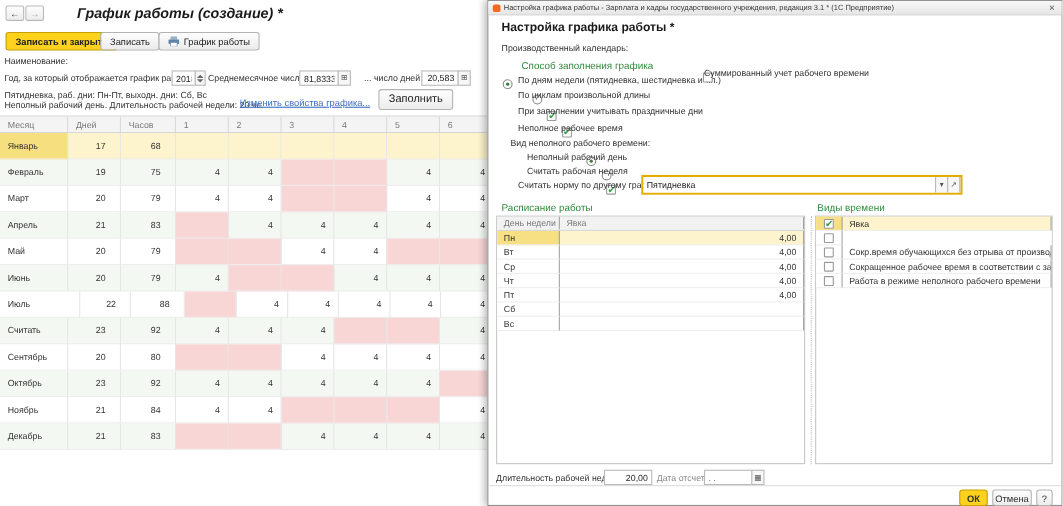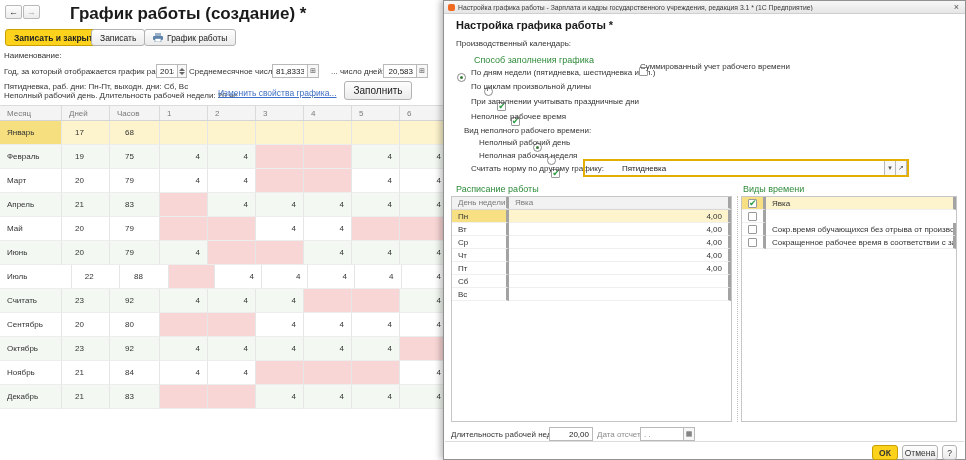--- a/index.html
+++ b/index.html
@@ -8,21 +8,21 @@
     position:relative; overflow:hidden; background:#fff;
     font-family:"Liberation Sans", sans-serif; color:#333;
   }
   .abs { position:absolute; }
 
   
   #left-panel { left:0; top:0; width:444px; height:460px; background:#fff; overflow:hidden; }
   .navbtn { width:17px; height:14px; border:1px solid #b9b9b9; border-radius:2px;
     background:linear-gradient(#fdfdfd,#ececec); font-size:9px; line-height:12px; text-align:center; }
   .navbtn.dis { color:#aaa; }
-  #lp-title { left:70px; top:4px; font-size:17px; font-weight:bold; color:#1a1a1a; }
+  #lp-title { left:70px; top:4px; font-size:13px; font-weight:bold; color:#1a1a1a;font-style:italic; }
   .btn { height:17px; border:1px solid #b3b3b3; border-radius:3px; background:linear-gradient(#fefefe,#ebebeb);
     font-size:8.5px; color:#222; display:inline-flex; align-items:center; padding:0 8px; gap:4px;
     font-family:"Liberation Sans", sans-serif; }
   .btn.yellow { background:#fcd21c; border-color:#c79f00; font-weight:bold; }
   .lbl { font-size:8px; color:#333; white-space:nowrap; }
   .lbl.gray { color:#8a8a8a; }
   .fld { border:1px solid #b9b9b9; background:#fff; font-size:8px; padding:0 3px; height:14px;
     font-family:"Liberation Sans", sans-serif; color:#222; }
   .fld.num { text-align:right; }
   .mini { width:12px; height:14px; border:1px solid #b9b9b9; background:#f7f7f7; font-size:7px;
@@ -37,21 +37,21 @@
   
   #month-table { left:0; top:105px; width:449px; }
   .mhead { display:flex; height:16px; background:#f4f4f4; border-top:1px solid #dcdcdc; border-bottom:1px solid #d5d5d5; }
   .mhead .c { color:#7a7a7a; }
   .mrow { display:flex; height:24px; background:#fff; }
   .mrow.alt { background:#f3f9f2; }
   .mrow.sel { background:#fdf4cd; }
   .c { height:100%; border-right:1px solid #e6e6e6; border-bottom:1px solid #ededed; font-size:8px;
     display:flex; align-items:center; padding:0 7px; white-space:nowrap; overflow:hidden; }
   .mhead .c { border-right:1px solid #dadada; border-bottom:none; }
-  .c.right { justify-content:flex-end; padding-right:25px; }
+  .c.right { justify-content:flex-end; padding-right:13px; }
   .c.day { justify-content:flex-end; padding-right:7px; }
   .c.hol { background:#f9d6d6; }
   .c.jan { background:#fdf4cd; }
   .c.mcsel { background:#f6df7e; }
 
   
   #dialog { left:443px; top:0; width:523px; height:460px; background:#fff; border:1px solid #919191;
     box-shadow:-3px 0 6px rgba(0,0,0,.25); }
   #dlg-titlebar { left:0; top:0; right:0; height:13px; background:linear-gradient(#f7f7f7,#e6e6e6);
     border-bottom:1px solid #cfcfcf; display:flex; align-items:center; padding:0 4px; gap:3px; }
@@ -66,21 +66,21 @@
   .cb.on::after { content:"\2714"; position:absolute; left:0; top:-2px; font-size:9px; color:#2f9e44; }
   .ylw-wrap { border:2px solid #e3ae00; display:inline-flex; height:18px; align-items:stretch; }
   .ylw-wrap .fld { border:none; height:100%; }
   .ylw-wrap .mini { height:100%; border-top:none; border-bottom:none; }
 
   .stable { border:1px solid #c6c6c6; background:#fff; }
   .shead { display:flex; height:13px; background:#f2f2f2; border-bottom:1px solid #d8d8d8; }
   .shead .sc { color:#7a7a7a; }
   .srow { display:flex; height:13px; background:#fff; }
   .srow.sel { background:#fdf4cd; }
-  .sc { font-size:8px; display:flex; align-items:center; padding:0 6px; border-right:3px solid #a3a3a3;
+  .sc { font-size:8px; display:flex; align-items:center; padding:0 6px; border-right:1px solid #a3a3a3;
     border-bottom:1px solid #efefef; height:100%; white-space:nowrap; overflow:hidden; }
   .sc.right { justify-content:flex-end; }
   .sc.cbcell { justify-content:center; padding:0; }
   .sc.cbsel { background:#f7df84; }
   #splitter { left:293px; top:195px; height:226px; border-left:1px dotted #bdbdbd; width:0; }
   #dlg-footer-line { left:1px; right:1px; top:440px; border-top:1px solid #dcdcdc; height:0; }
   .fbtn { height:15px; border:1px solid #b3b3b3; border-radius:3px; background:linear-gradient(#fefefe,#ebebeb);
     font-size:8.5px; display:inline-flex; align-items:center; justify-content:center;
     font-family:"Liberation Sans", sans-serif; }
   .fbtn.yellow { background:#fcd21c; border-color:#c79f00; font-weight:bold; }
@@ -308,25 +308,25 @@
   <span class="abs cb on" style="left:13px;top:96px;"></span>
   <div class="abs lbl" style="left:27px;top:96px;">При заполнении учитывать праздничные дни</div>
 
   <span class="abs cb on" style="left:13px;top:111px;"></span>
   <div class="abs lbl" style="left:27px;top:111px;">Неполное рабочее время</div>
 
   <div class="abs lbl" style="left:20px;top:125px;">Вид неполного рабочего времени:</div>
   <span class="abs radio on" style="left:22px;top:137px;"></span>
   <div class="abs lbl" style="left:35px;top:137px;">Неполный рабочий день</div>
   <span class="abs radio" style="left:22px;top:150px;"></span>
-  <div class="abs lbl" style="left:35px;top:150px;">Неполная рабочая неделя</div>
+  <div class="abs lbl" style="left:35px;top:150px;">Считать рабочая неделя</div>
 
   <span class="abs cb on" style="left:13px;top:163px;"></span>
   <div class="abs lbl" style="left:27px;top:163px;">Считать норму по другому графику:</div>
-  <div class="abs ylw-wrap" style="left:139px;top:158px;padding-left:34px;">
+  <div class="abs ylw-wrap" style="left:139px;top:158px;">
     <input class="fld" style="width: 266px;" value="Пятидневка">
     <span class="mini">▾</span>
     <span class="mini">↗</span>
   </div>
 
   <div class="abs grnhdr" style="left:12px;top:183px;">Расписание работы</div>
   <div class="abs stable" style="left:7px;top:195px;width:281px;height:226px;">
     <div class="shead">
         <div class="sc" style="width: 57px;">День недели</div>
         <div class="sc" style="width: 222px;">Явка</div>
@@ -384,20 +384,26 @@
             <span class="cb"></span>
           </div>
           <div class="sc" style="width: 190px;">Сокр.время обучающихся без отрыва от производства</div>
         </div>
         <div class="srow">
           <div class="sc cbcell" style="width: 24px;">
             <span class="cb"></span>
           </div>
           <div class="sc" style="width: 190px;">Сокращенное рабочее время в соответствии с законом</div>
         </div>
+        <div class="srow">
+          <div class="sc cbcell" style="width: 24px;">
+            <span class="cb"></span>
+          </div>
+          <div class="sc" style="width: 190px;">Работа в режиме неполного рабочего времени</div>
+        </div>
       </div>
   </div>
 
   <div class="abs lbl" style="left:7px;top:429px;">Длительность рабочей недели:</div>
   <input class="abs fld num" style="left: 105px; top: 426px; width: 44px;" value="20,00">
   <div class="abs lbl gray" style="left:153px;top:429px;">Дата отсчета:</div>
   <div class="abs" style="left:196px;top:426px;display:flex;">
     <input class="fld" style="width: 44px; color: rgb(170, 170, 170);" placeholder=". .">
     <span class="mini">▦</span>
   </div>

